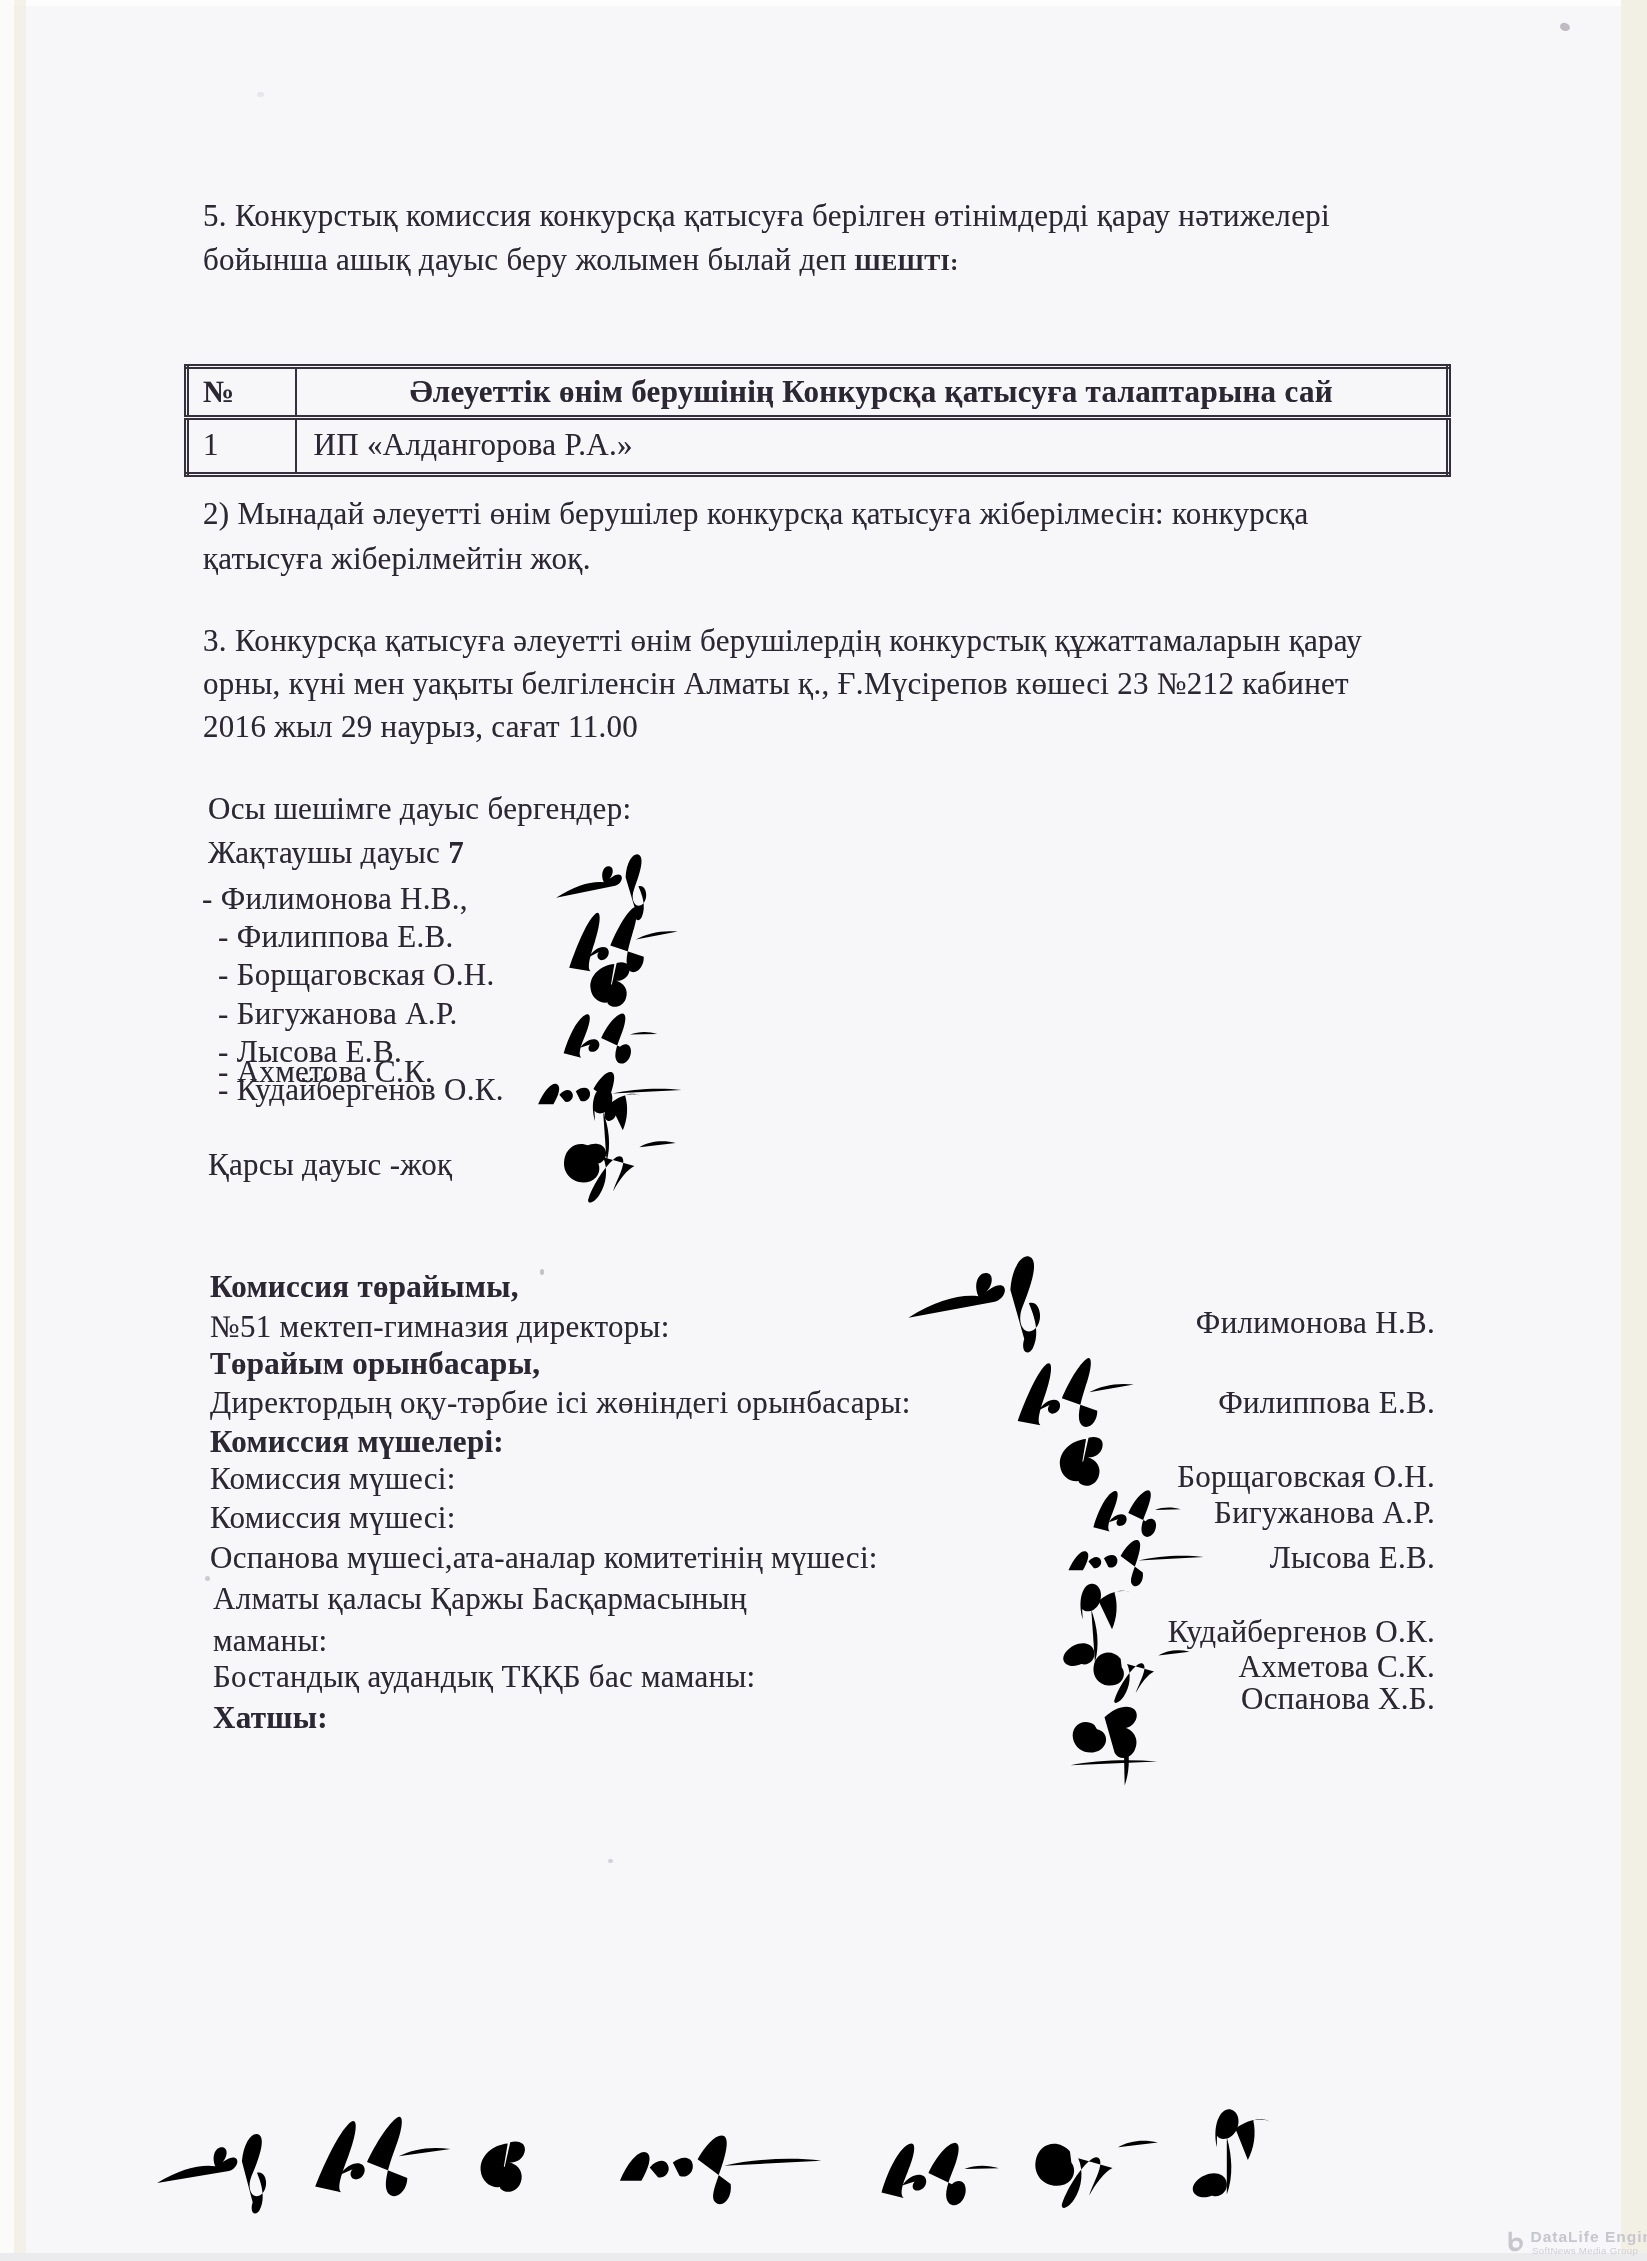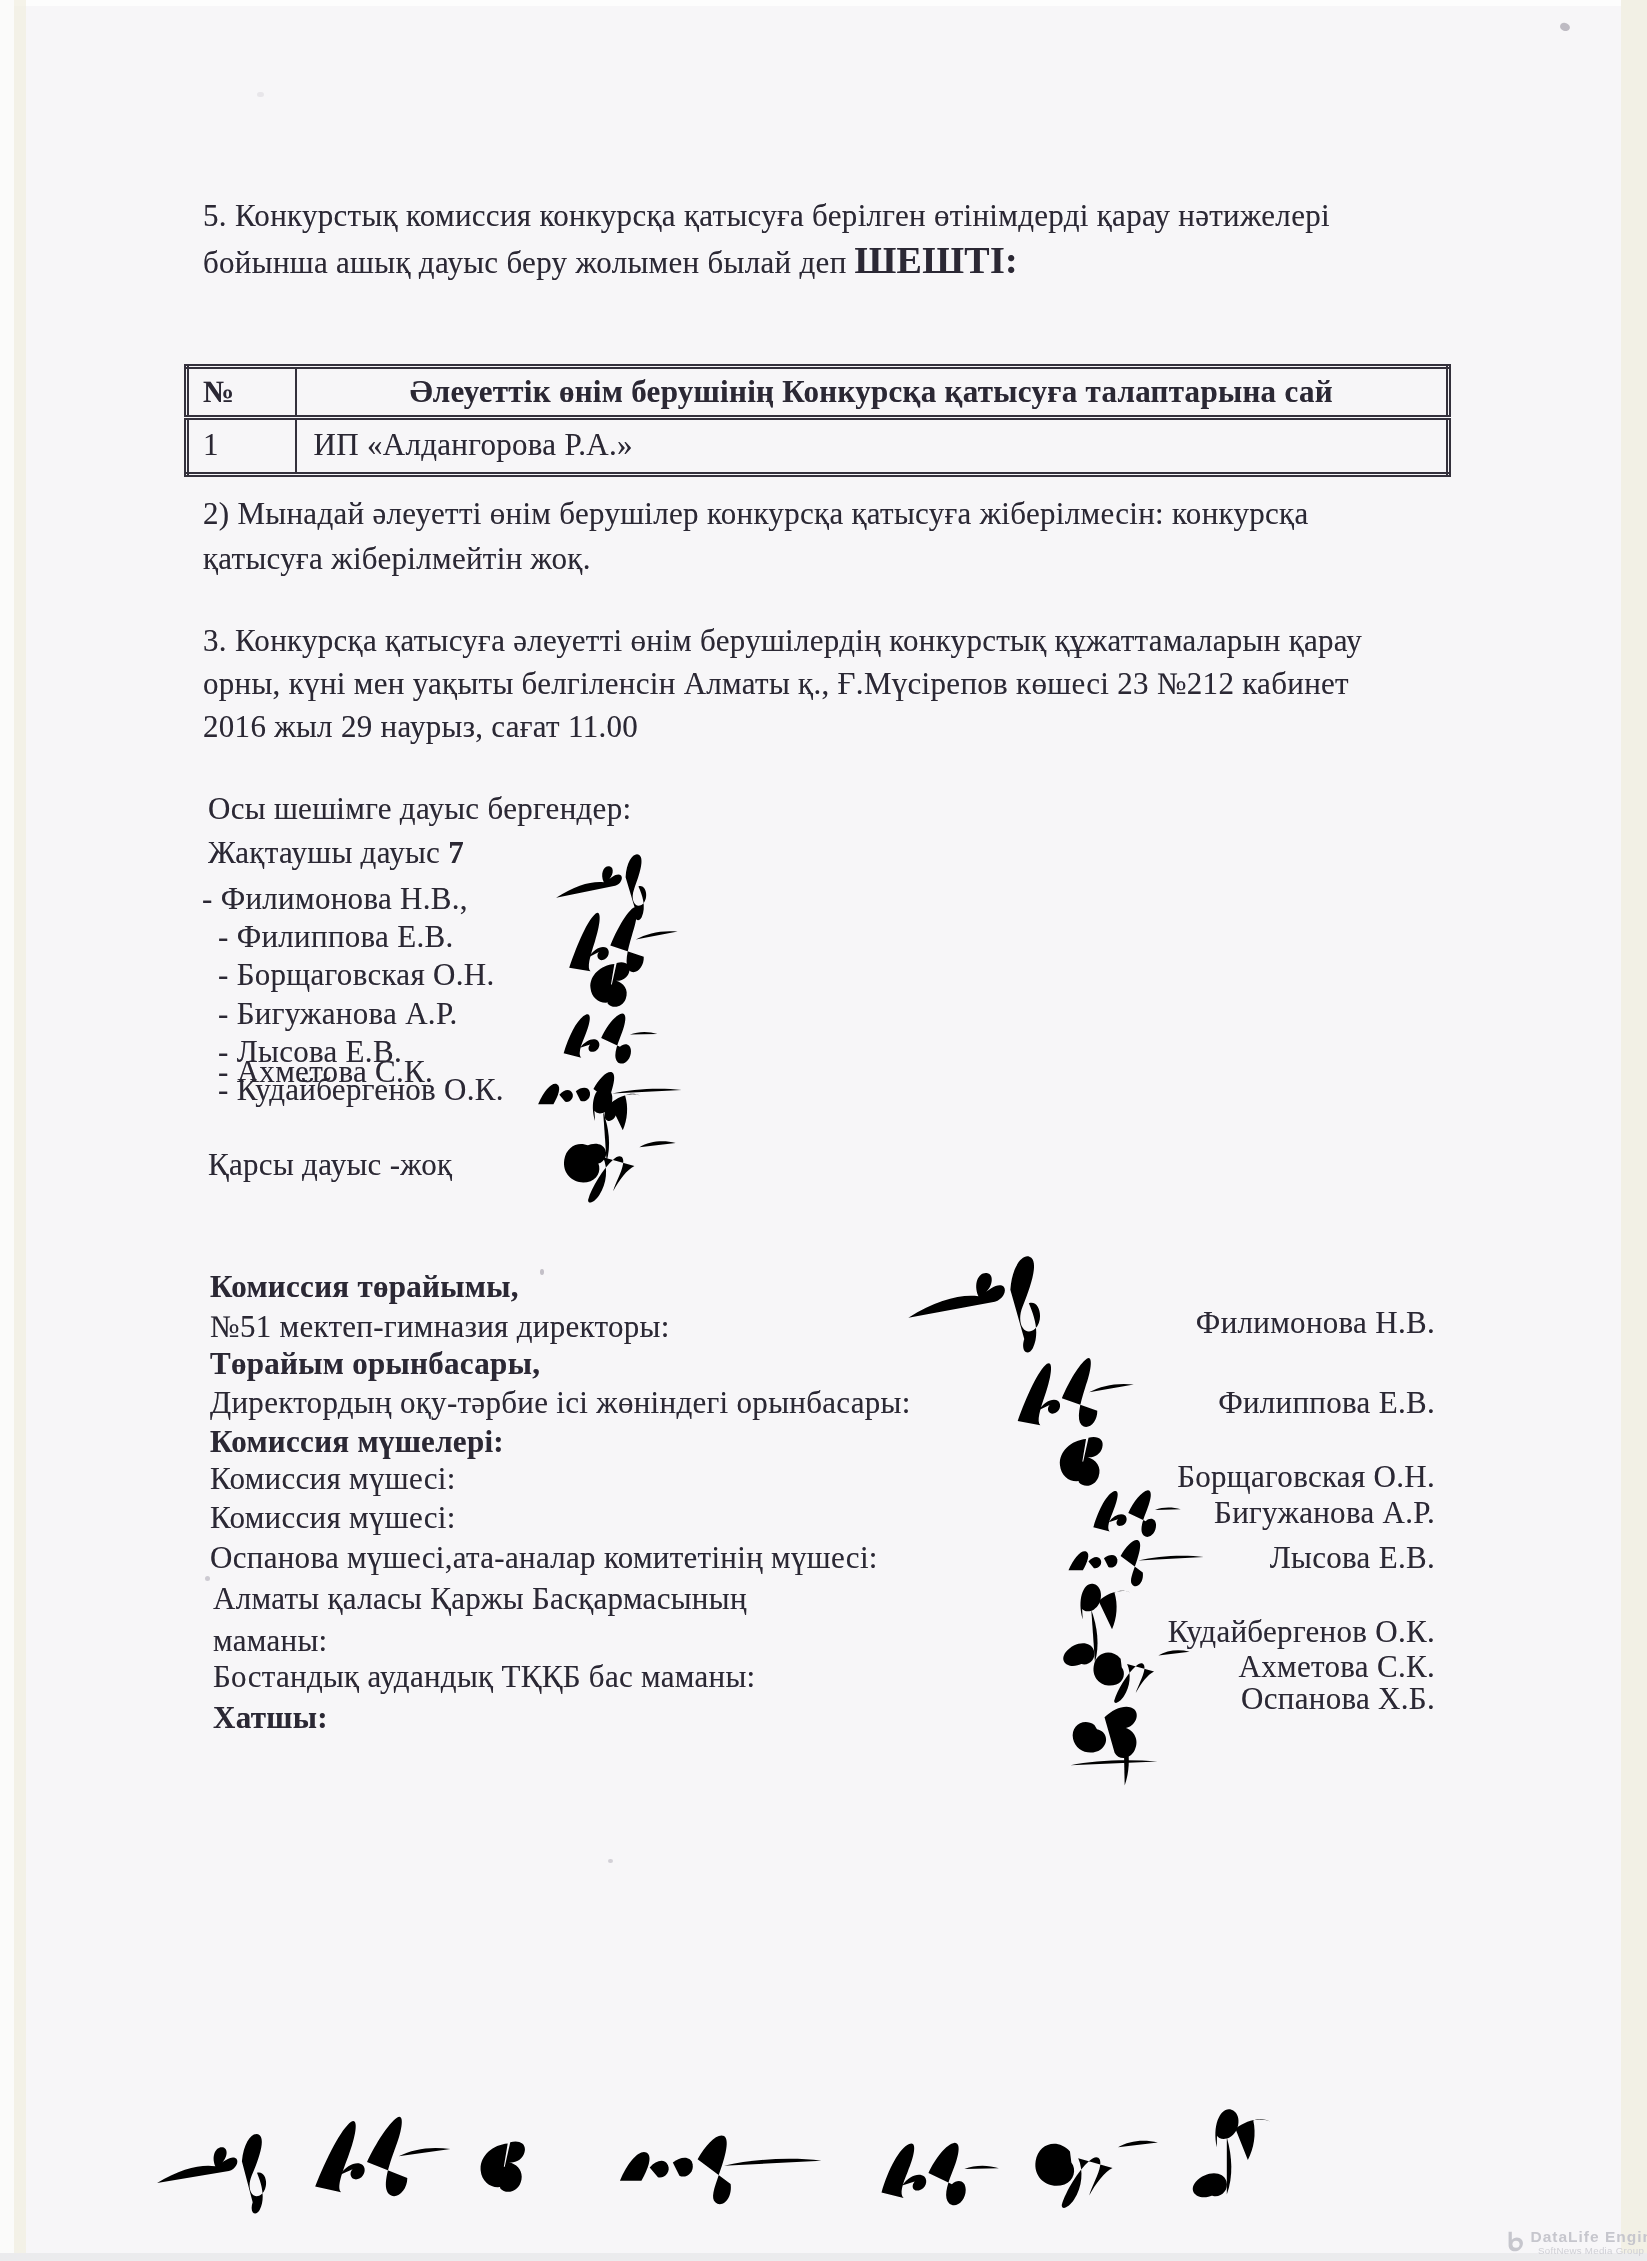--- a/index.html
+++ b/index.html
@@ -43,21 +43,21 @@
   table.req td.no-c{padding-left:14px;}
   table.req td.desc-c{padding-left:17px;}
   table.req th.b-double{border-bottom:5.8px double #34313c;}
 
   .sig{position:absolute;overflow:visible;}
   .defs{position:absolute;width:0;height:0;overflow:hidden;}
 
   .wm{position:absolute;left:1506px;top:2228px;font-family:"Liberation Sans","DejaVu Sans",sans-serif;}
   .wm-logo{position:absolute;left:0;top:2.6px;}
   .wm-brand{position:absolute;left:24.5px;top:0;font-size:15.5px;font-weight:bold;letter-spacing:1px;color:#c6c6cd;white-space:nowrap;}
-  .wm-sub{position:absolute;left:32px;top:17.4px;font-size:9.7px;color:#cfcfd5;white-space:nowrap;letter-spacing:0.3px;}
+  .wm-sub{position:absolute;left:26px;top:17.4px;font-size:9.7px;color:#cfcfd5;white-space:nowrap;letter-spacing:0.3px;}
 </style>
 </head>
 <body>
 
 <svg class="defs" xmlns="http://www.w3.org/2000/svg">
   <symbol id="sig-filimonova" viewBox="0 0 230 140">
     <path d="M4 78 C40 58 70 52 92 56 C86 40 94 26 104 28 C114 30 110 48 98 54 C106 48 118 40 124 46 C128 51 122 62 112 64"></path>
     <path d="M132 50 C136 18 152 4 160 12 C168 20 158 46 146 72 C136 94 148 110 160 100 C172 90 168 64 154 68 C160 84 166 106 156 124 C150 134 140 128 146 112"></path>
     <path d="M176 102 L204 97"></path>
   </symbol>
@@ -112,21 +112,21 @@
   <div class="edge-right-cream"></div>
   <div class="edge-bottom"></div>
   <div class="speck" style="left:1560px;top:23px;width:10.3px;height:7.8px;opacity:.55;transform:rotate(20deg);"></div>
   <div class="speck" style="left:257px;top:92px;width:6.5px;height:5.2px;opacity:.14;"></div>
   <div class="speck" style="left:205px;top:1576px;width:5.2px;height:5.2px;opacity:.4;"></div>
   <div class="speck" style="left:608px;top:1859px;width:4.5px;height:3.9px;opacity:.35;"></div>
   <div class="speck" style="left:540px;top:1269px;width:3.9px;height:5.8px;opacity:.5;"></div>
 
   <div class="t para" style="left:203px;top:194px;">
     <div>5. Конкурстық комиссия конкурсқа қатысуға берілген өтінімдерді қарау нәтижелері</div>
-    <div><span>бойынша ашық дауыс беру жолымен былай деп </span><span class="b" style="font-size:38px;">ШЕШТІ:</span></div>
+    <div><span>бойынша ашық дауыс беру жолымен былай деп </span><span class="b" style="font-size:24px;">ШЕШТІ:</span></div>
   </div>
 
 
   <table class="req">
     <colgroup>
         <col class="c-no">
         <col>
       </colgroup>
     <tbody>
         <tr>

